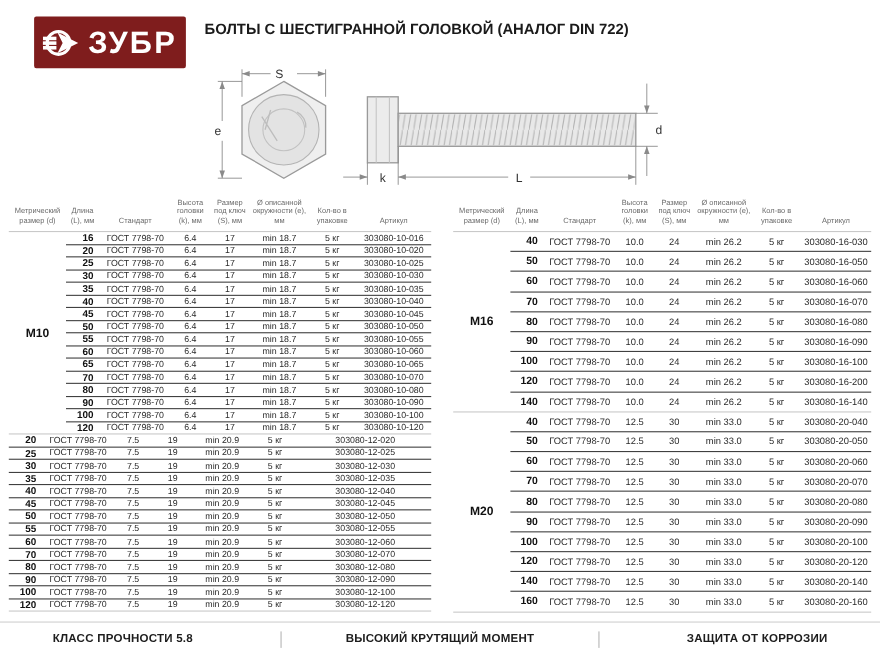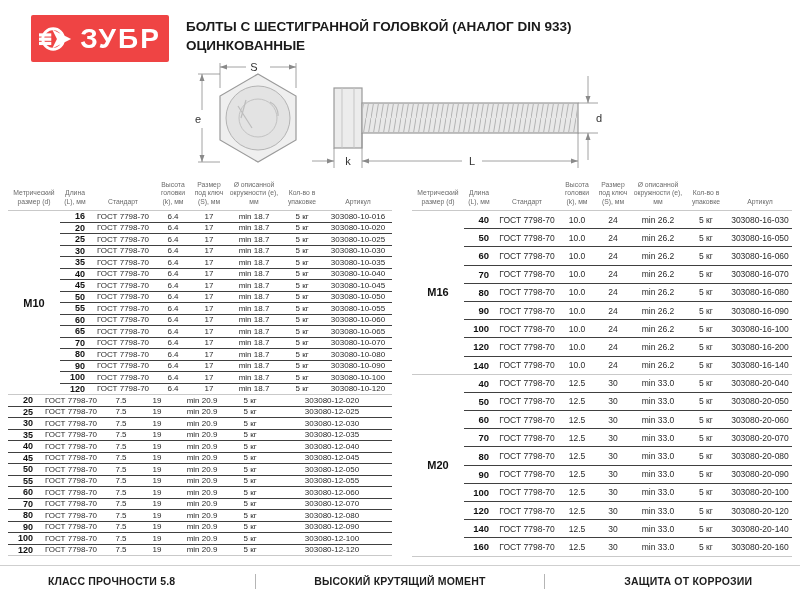--- a/index.html
+++ b/index.html
@@ -40,34 +40,33 @@
 
   
   .footer{position:absolute;left:0;bottom:4px;width:800px;height:30px;border-top:1px solid #cfcfcf;
     display:flex;align-items:center;gap:32px;}
   .f-item{flex:1;text-align:center;font-weight:bold;font-size:10.5px;color:#1d1d1d;letter-spacing:.2px;}
   .f-div{width:1px;height:15px;background:#b5b5b5;flex:none;}
 </style>
 </head>
 <body>
 
-<div class="logo-box" id="logoBox" style="background: #ef4444;">
+<div class="logo-box" id="logoBox" style="background: #7f1d1d;">
   <svg width="34" height="34" viewBox="0 0 36 36">
     <circle cx="15" cy="18" r="11" fill="none" stroke="#ffffff" stroke-width="3"></circle>
     <rect x="0" y="12" width="13" height="3.4" fill="#ffffff"></rect>
     <rect x="-2" y="16.5" width="15" height="3.4" fill="#ffffff"></rect>
     <rect x="0" y="21" width="13" height="3.4" fill="#ffffff"></rect>
     <polygon points="14,8 34,18 14,28 19,18" fill="#ffffff"></polygon>
   </svg>
   <span class="logo-text">ЗУБР</span>
 </div>
 
 <div class="page-title">
-  <div>БОЛТЫ С ШЕСТИГРАННОЙ ГОЛОВКОЙ (АНАЛОГ DIN 933)</div>
-  <div>ОЦИНКОВАННЫЕ</div>
+  <div>БОЛТЫ С ШЕСТИГРАННОЙ ГОЛОВКОЙ (АНАЛОГ DIN 722)</div>
 </div>
 
 <svg class="diagram" viewBox="0 0 420 120">
   <defs>
     <pattern id="thr" width="5" height="30" patternUnits="userSpaceOnUse">
       <path d="M0 30 L5 0" stroke="#b3b3b3" stroke-width="1"></path>
     </pattern>
   </defs>
 
   <polygon points="72,16 110,38 110,82 72,104 34,82 34,38" fill="#efefef" stroke="#9a9a9a" stroke-width="1.2"></polygon>

